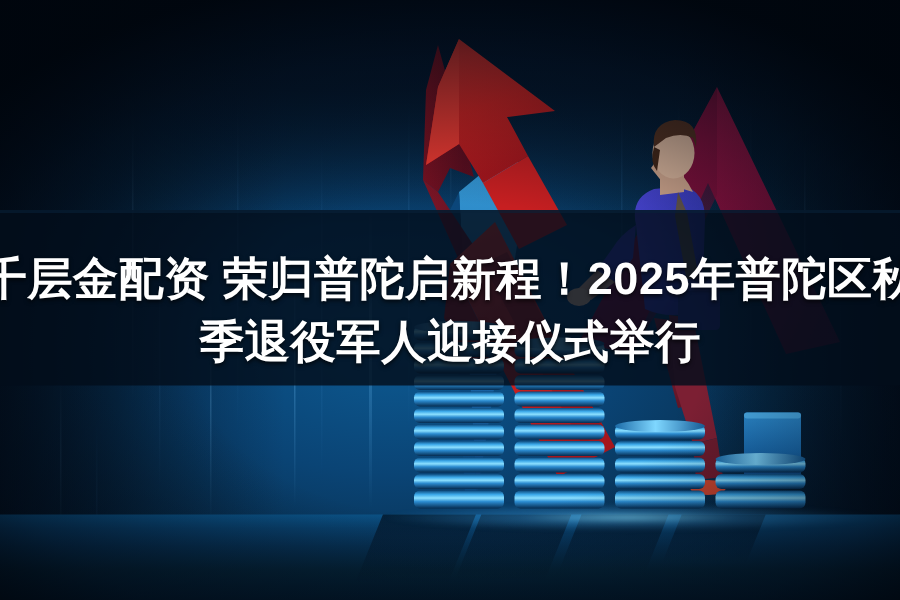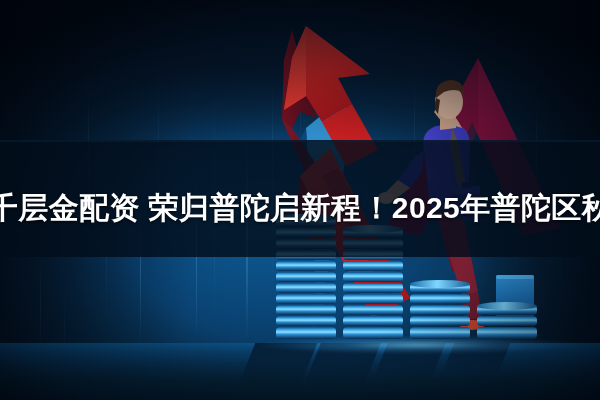--- a/index.html
+++ b/index.html
@@ -287,15 +287,16 @@
     </g>
   </svg>
 
   <div class="bg-vignette"></div>
 
   <div class="band"></div>
   <div class="band-top"></div>
 
   <div class="title-wrap">
     <div class="tline">千层金配资 荣归普陀启新程！2025年普陀区秋</div>
+    <div class="tline">季退役军人迎接仪式举行</div>
   </div>
 
 </div>
 
 </body></html>

